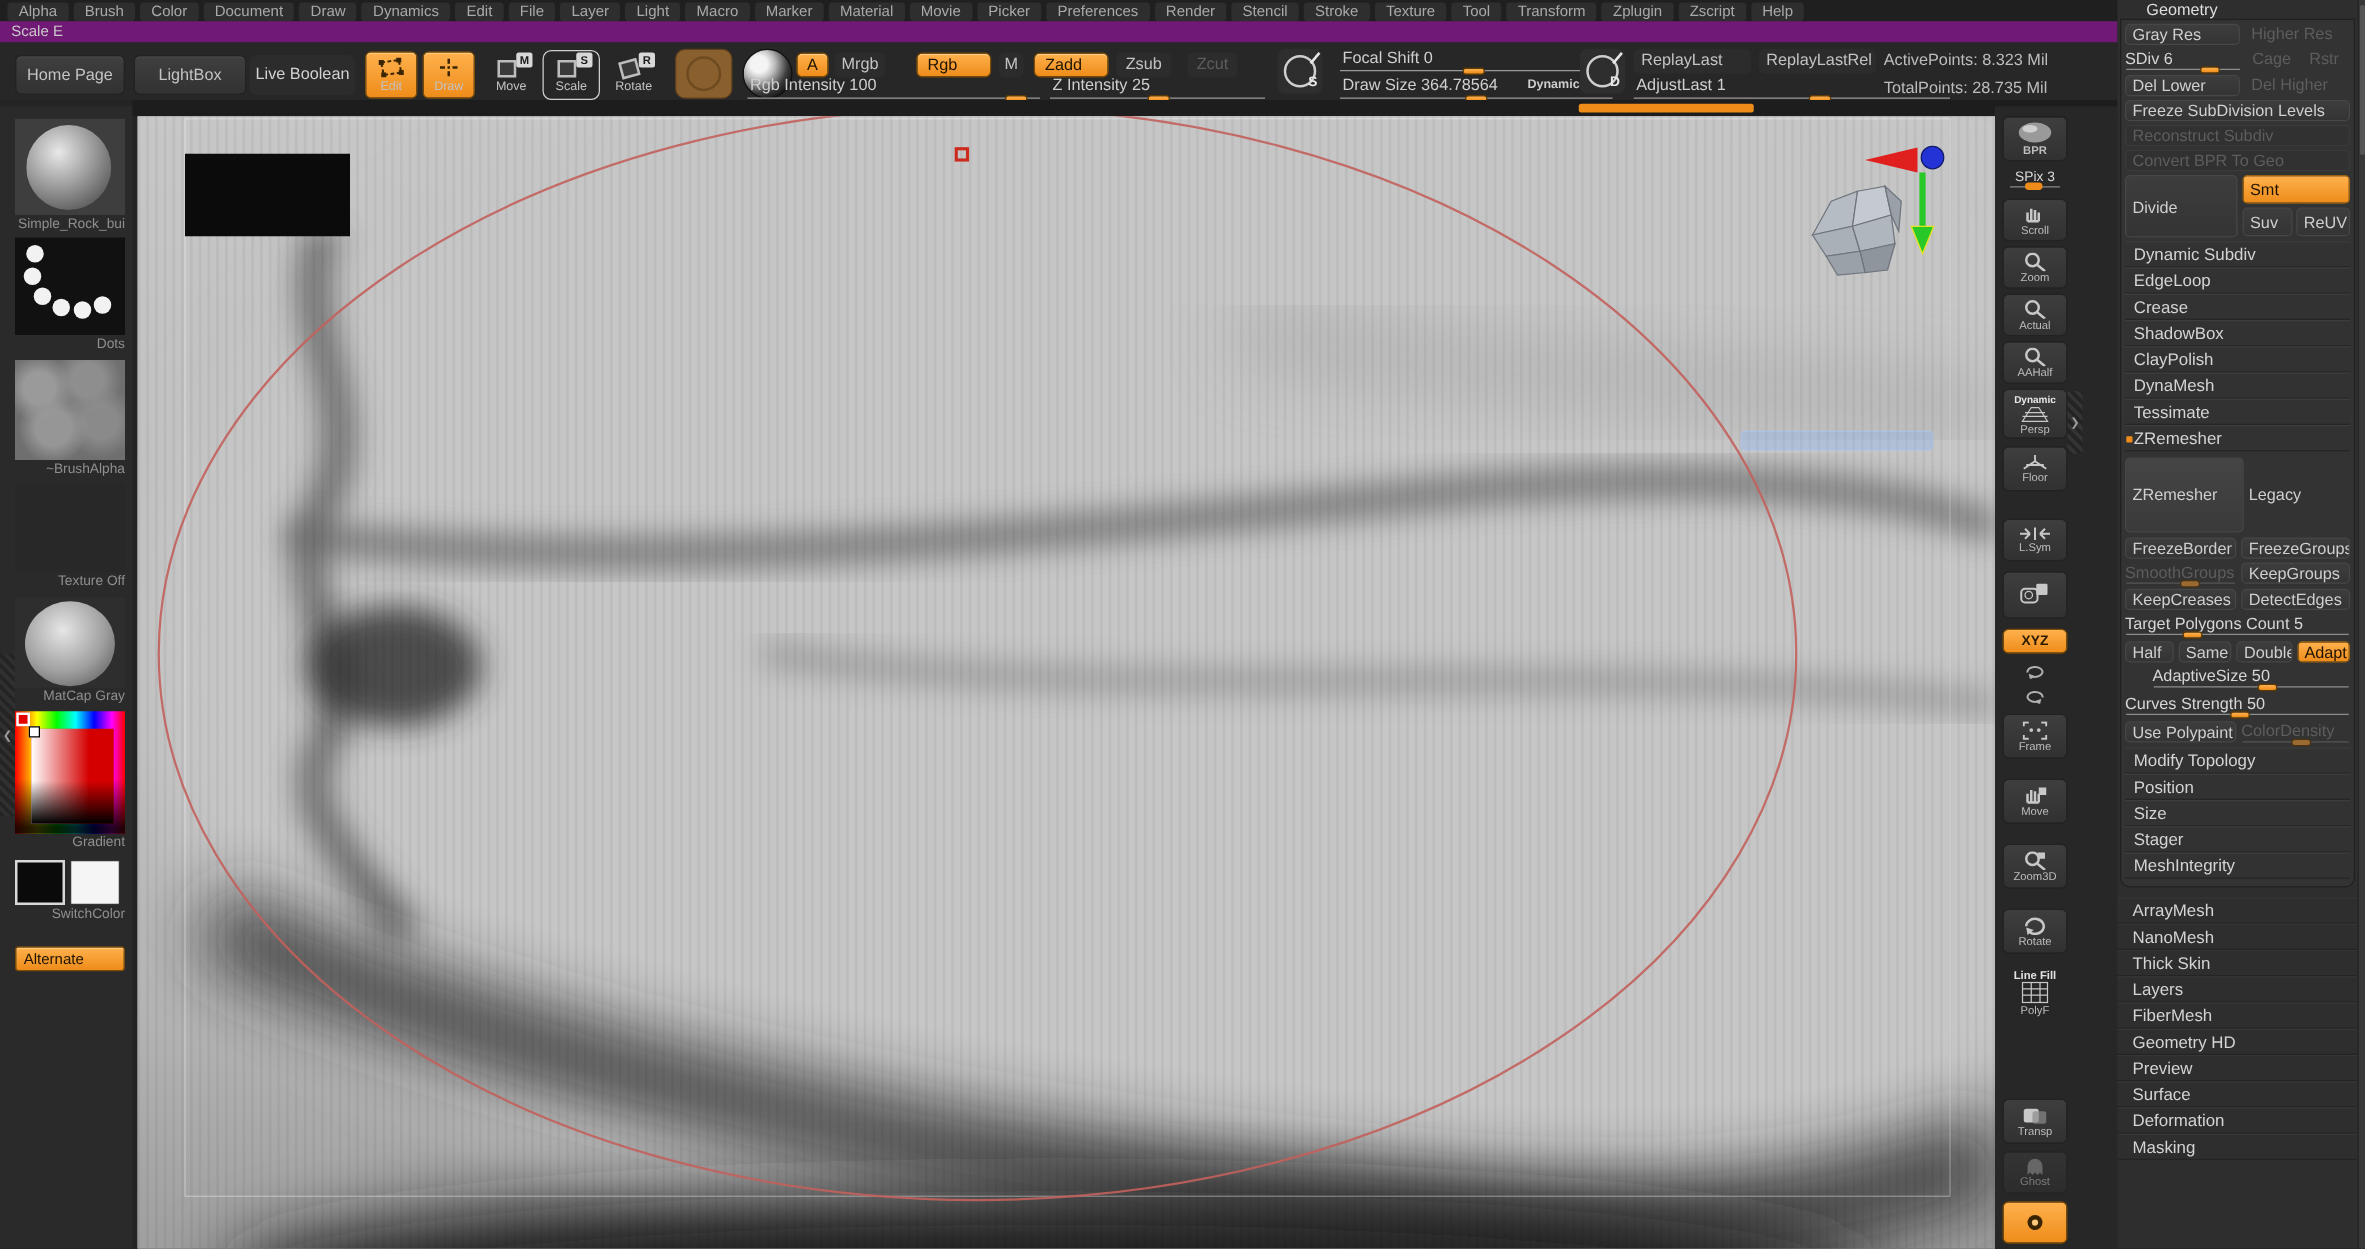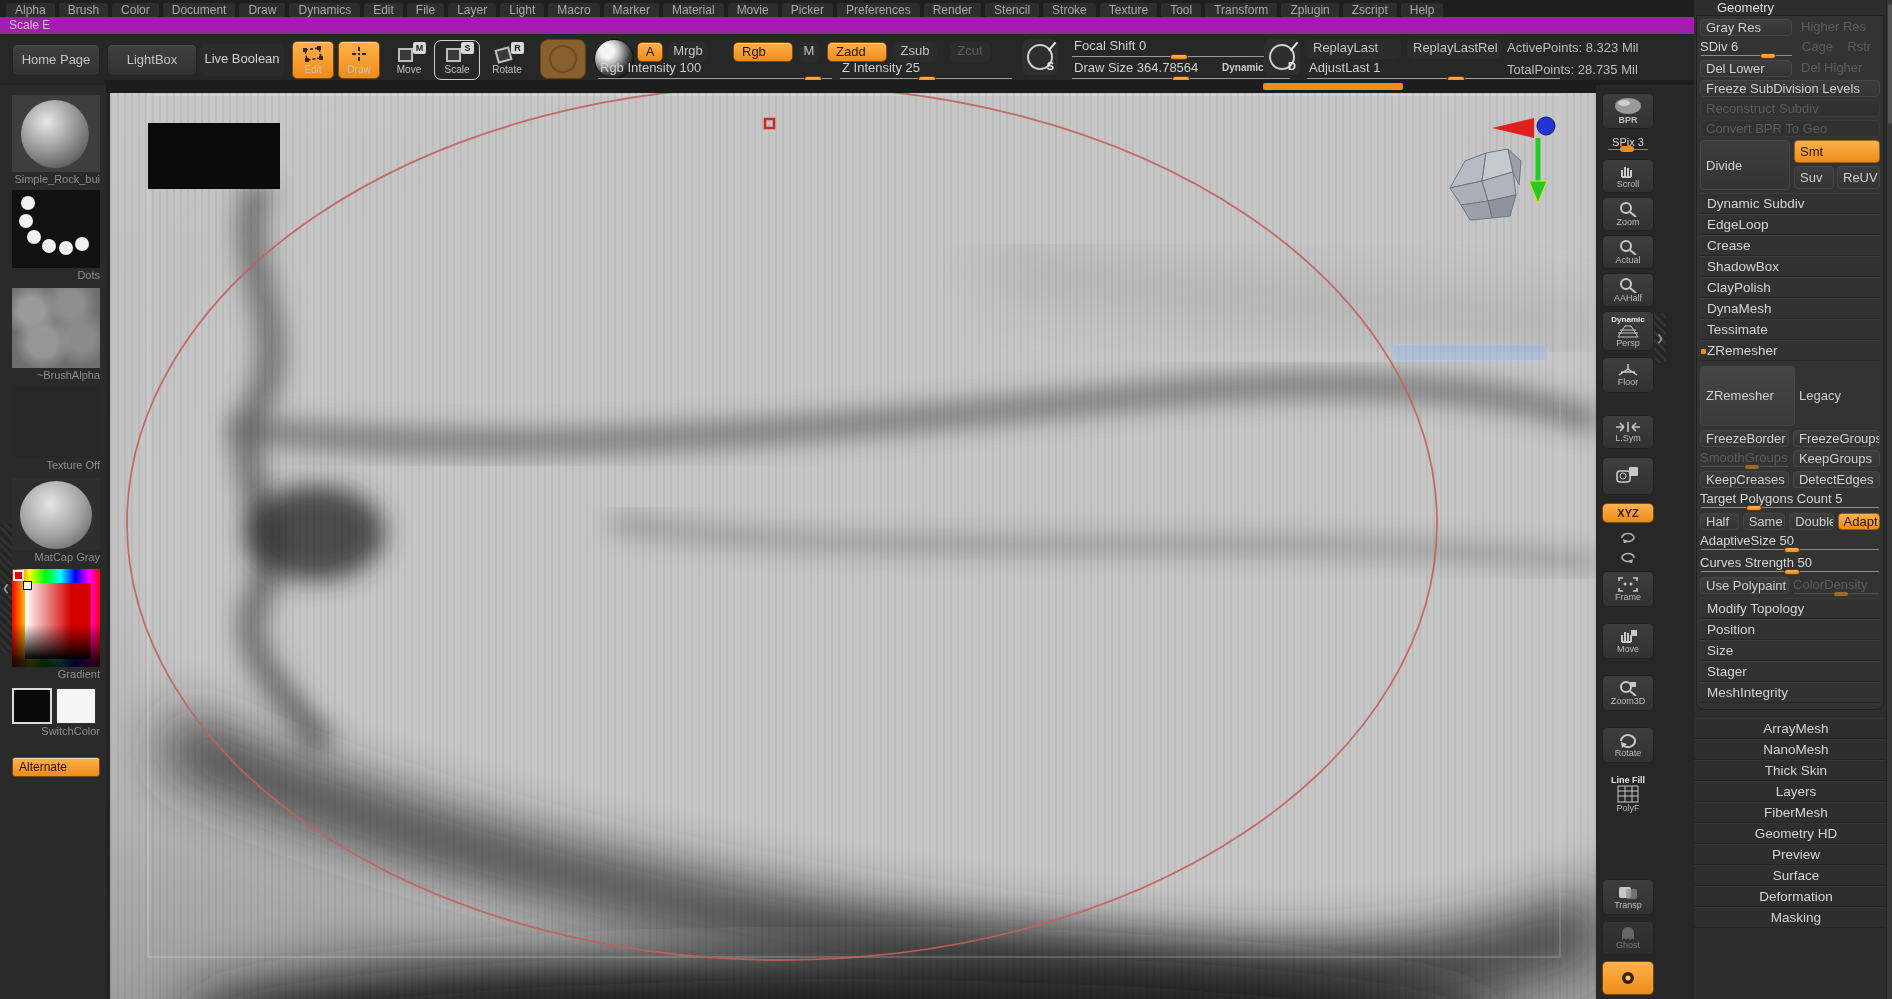--- a/index.html
+++ b/index.html
@@ -4,21 +4,21 @@
 <style>
   * { margin:0; padding:0; box-sizing:border-box; }
   html,body { width:1892px; height:999px; overflow:hidden; background:#1d1d1d;
     font-family:"Liberation Sans", sans-serif; }
   #app { position:relative; width:1892px; height:999px; background:#242424; }
 
   
   .menubar { position:absolute; left:0; top:0; width:1700px; height:17px; background:#1f1f1f; white-space:nowrap; padding-left:4px; }
   .menu-item { display:inline-block; margin:1px 2px 0 2px; padding:0 9px; height:15px; line-height:15px;
     background:#2e2e2e; border-radius:3px; color:#a9a9a9; font-size:12px; }
-  .statusrow { position:absolute; left:0; top:17px; width:1694px; height:17px; background:#a21caf; }
+  .statusrow { position:absolute; left:0; top:17px; width:1694px; height:17px; background:#701a75; }
   .statusrow span { position:absolute; left:9px; top:1px; color:#c9c9c9; font-size:12px; }
 
   
   .toolbar { position:absolute; left:0; top:34px; width:1694px; height:46px; background:#272727; }
   .tb { position:absolute; border-radius:5px; font-size:13px; color:#c3c3c3; text-align:center; }
   .btn3d { background:linear-gradient(#3f3f3f,#323232); border:1px solid #222; box-shadow:inset 0 1px 0 #4d4d4d; }
   .flat  { background:#2c2c2c; }
   .orange { background:linear-gradient(#ffb14d,#ee8c1a); color:#201400; border:1px solid #7a4c08; box-shadow:inset 0 1px 0 #ffd08d; }
   .icbtn { display:flex; flex-direction:column; align-items:center; justify-content:center; font-size:10px; color:#c3c3c3; }
   .icbtn .glyph { position:relative; width:22px; height:18px; }
@@ -79,21 +79,21 @@
   .pbtn.orangebtn { background:linear-gradient(#ffb14d,#ee8c1a); color:#201400; border:1px solid #9a6210; }
   .pslider { position:relative; height:17px; font-size:13px; color:#d6d6d6; white-space:nowrap; }
   .pslider .track { position:absolute; left:1px; right:1px; bottom:0; height:1px; background:#8d8d8d; }
   .pslider .knob { position:absolute; bottom:-3px; width:16px; height:6px; border-radius:3px;
     background:linear-gradient(#ffb14d,#ee8c1a); border:1px solid #5c3a06; }
   .pslider.dim { color:#5d5d5d; } .pslider.dim .track { background:#565656; }
   .pslider.dim .knob { background:#9a6a33; border-color:#4a3314; }
   .sec { height:21px; line-height:20px; padding-left:7px; background:#323232; border-top:1px solid #3d3d3d;
     border-bottom:1px solid #262626; color:#d4d4d4; font-size:13.5px; position:relative; }
   .sec .bullet { position:absolute; left:1px; top:8px; width:5px; height:5px; background:#ee8c1a; border-radius:1px; }
-  .outer-secs .sec { background:#2e2e2e; border-top:1px solid #363636; border-bottom:1px solid #242424; padding-left:12px;text-align:center; }
+  .outer-secs .sec { background:#2e2e2e; border-top:1px solid #363636; border-bottom:1px solid #242424; padding-left:12px; }
 </style>
 </head>
 <body>
 
 <div id="app">
 
   <div class="menubar">
     
   <span class="menu-item">Alpha</span><span class="menu-item">Brush</span><span class="menu-item">Color</span><span class="menu-item">Document</span><span class="menu-item">Draw</span><span class="menu-item">Dynamics</span><span class="menu-item">Edit</span><span class="menu-item">File</span><span class="menu-item">Layer</span><span class="menu-item">Light</span><span class="menu-item">Macro</span><span class="menu-item">Marker</span><span class="menu-item">Material</span><span class="menu-item">Movie</span><span class="menu-item">Picker</span><span class="menu-item">Preferences</span><span class="menu-item">Render</span><span class="menu-item">Stencil</span><span class="menu-item">Stroke</span><span class="menu-item">Texture</span><span class="menu-item">Tool</span><span class="menu-item">Transform</span><span class="menu-item">Zplugin</span><span class="menu-item">Zscript</span><span class="menu-item">Help</span></div>
   <div class="statusrow">
@@ -565,21 +565,21 @@
         <div class="pslider" style="width:100%;">
           <span>Target Polygons Count 5</span><span class="track"></span><span class="knob" style="left:46px;"></span>
         </div>
       </div>
       <div class="row">
         <div class="pbtn" style="width:40px;">Half</div>
         <div class="pbtn" style="width:44px;">Same</div>
         <div class="pbtn" style="width:46px;">Double</div>
         <div class="pbtn orangebtn" style="width:44px;">Adapt</div>
       </div>
-      <div class="row" style="height:19px;">
+      <div class="row" style="height:19px;margin-left:22px;">
         <div class="pslider" style="width:100%;">
           <span>AdaptiveSize 50</span><span class="track"></span><span class="knob" style="left:84px;"></span>
         </div>
       </div>
       <div class="row" style="height:19px;">
         <div class="pslider" style="width:100%;">
           <span>Curves Strength 50</span><span class="track"></span><span class="knob" style="left:84px;"></span>
         </div>
       </div>
       <div class="row" style="height:18px;">

